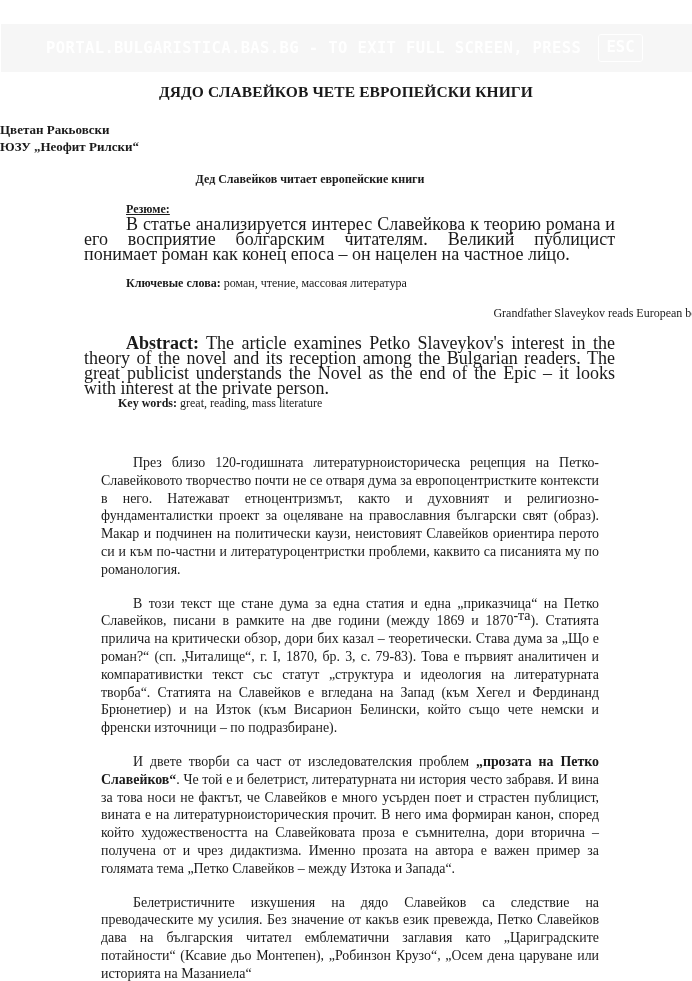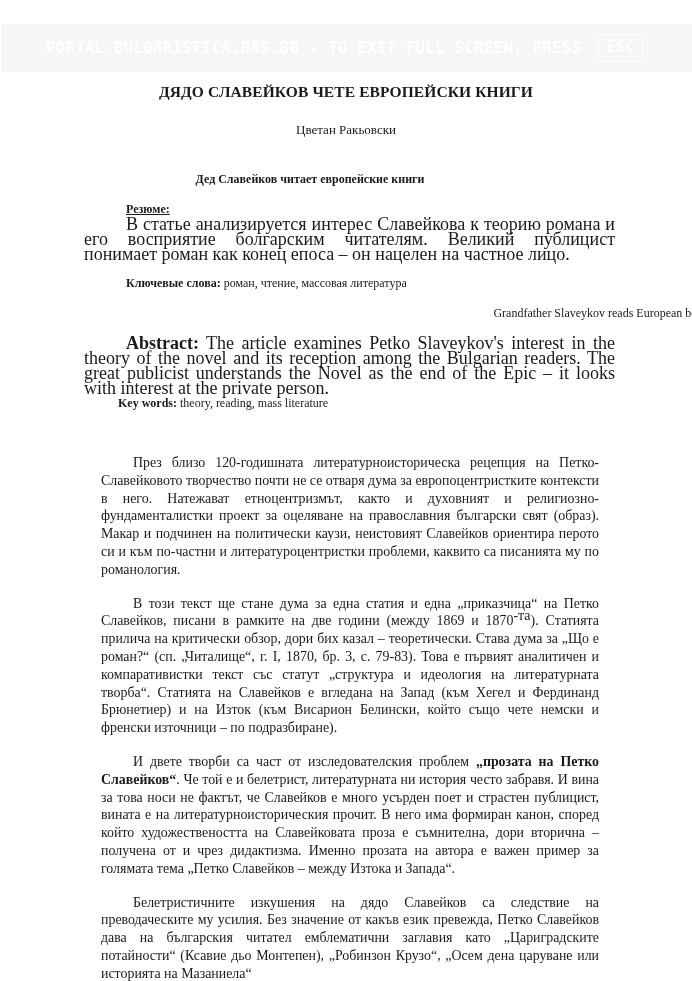--- a/index.html
+++ b/index.html
@@ -21,22 +21,22 @@
       border: 1.5px solid #ffffff; border-radius: 3px; box-sizing: border-box;
       font-family: "DejaVu Sans Mono", monospace; font-weight: bold; font-size: 15.5px;
       color: #ffffff; text-align: center; line-height: 25px;
     }
     .page { position: absolute; left: 0; top: 0; width: 692px; }
     .title {
       position: absolute; left: 0; width: 692px; top: 83px; text-align: center;
       font-weight: bold; font-size: 15.5px; letter-spacing: 0.1px;
     }
     .author {
-      position: absolute; left: 0; width: 692px; top: 121px; text-align: center;
-      font-weight: normal; font-size: 13px; line-height: 17px;
+      position: absolute; left: 0; width: 692px; top: 121px; 
+      font-weight: bold; font-size: 13px; line-height: 17px;
     }
     .ru-title {
       position: absolute; left: 0; width: 620px; top: 172px; text-align: center;
       font-weight: bold; font-size: 12px;
     }
     .small {
       position: absolute; left: 84px; width: 531px; font-size: 18px; line-height: 15px;
       text-align: justify;
     }
     .small .ind { display: inline-block; width: 42px; }
@@ -59,20 +59,21 @@
 <div class="fs-banner">
   <span class="msg">PORTAL.BULGARISTICA.BAS.BG - TO EXIT FULL SCREEN, PRESS</span>
   <span class="esc">ESC</span>
 </div>
 
 <div class="page">
   <div class="title">ДЯДО СЛАВЕЙКОВ ЧЕТЕ ЕВРОПЕЙСКИ КНИГИ</div>
 
   <div class="author">
     <div>Цветан Ракьовски</div>
+    <div>ЮЗУ „Неофит Рилски“</div>
   </div>
 
   <div class="ru-title">Дед Славейков читает европейские книги</div>
 
   <div class="label-line" style="top:202px;text-decoration:underline;">
     <b>Резюме:</b>
   </div>
   <div class="small" style="top:217px;">
     <span class="ind"></span><span>В статье анализируется интерес Славейкова к теорию романа и его восприятие болгарским читателям. Великий публицист понимает роман как конец епоса – он нацелен на частное лицо.</span>
   </div>
@@ -81,21 +82,21 @@
     <b>Ключевые слова:</b><span> роман, чтение, массовая литература</span>
   </div>
 
   <div class="en-title">Grandfather Slaveykov reads European books</div>
 
   <div class="small" style="top:336px;">
     <span class="ind"></span><b>Abstract:</b><span> The article examines Petko Slaveykov's interest in the theory of the novel and its reception among the Bulgarian readers. The great publicist understands the Novel as the end of the Epic – it looks with interest at the private person.</span>
   </div>
 
   <div class="label-line" style="left:118px; top:396px;">
-    <b>Key words:</b><span> theory, reading, mass literature</span>
+    <b>Key words:</b><span> great, reading, mass literature</span>
   </div>
 
   <div class="body">
     <p>През близо 120-годишната литературноисторическа рецепция на Петко-Славей­ковото творчество почти не се отваря дума за европоцентристките контексти в него. Натежават етноцентризмът, както и духовният и религиозно-фундаменталистки проект за оцеляване на православния български свят (образ). Макар и подчинен на политически каузи, неистовият Славейков ориентира перото си и към по-частни и литературоцентристки проблеми, каквито са писанията му по романология.</p>
     <p><span>В този текст ще стане дума за една статия и една „приказчица“ на Петко Славейков, писани в рамките на две години (между 1869 и 1870</span><sup>-та</sup><span>). Статията прилича на критически обзор, дори бих казал – теоретически. Става дума за „Що е роман?“ (сп. „Читалище“, г. I, 1870, бр. 3, с. 79-83). Това е първият аналитичен и компаративистки текст със статут „структура и идеология на литературната творба“. Статията на Славейков е вгледана на Запад (към Хегел и Фердинанд Брюнетиер) и на Изток (към Висарион Белински, който също чете немски и френски източници – по подразбиране).</span></p>
     <p><span>И двете творби са част от изследователския проблем </span><b>„прозата на Петко Славейков“</b><span>. Че той е и белетрист, литературната ни история често забравя. И вина за това носи не фактът, че Славейков е много усърден поет и страстен публицист, вината е на литературноисторическия прочит. В него има формиран канон, според който художествеността на Славейковата проза е съмнителна, дори вторична – получена от и чрез дидактизма. Именно прозата на автора е важен пример за голямата тема „Петко Славейков – между Изтока и Запада“.</span></p>
     <p>Белетристичните изкушения на дядо Славейков са следствие на преводаческите му усилия. Без значение от какъв език превежда, Петко Славейков дава на българския читател емблематични заглавия като „Цариградските потайности“ (Ксавие дьо Монтепен), „Робинзон Крузо“, „Осем дена царуване или историята на Мазаниела“</p>
   </div>
 </div>
 

